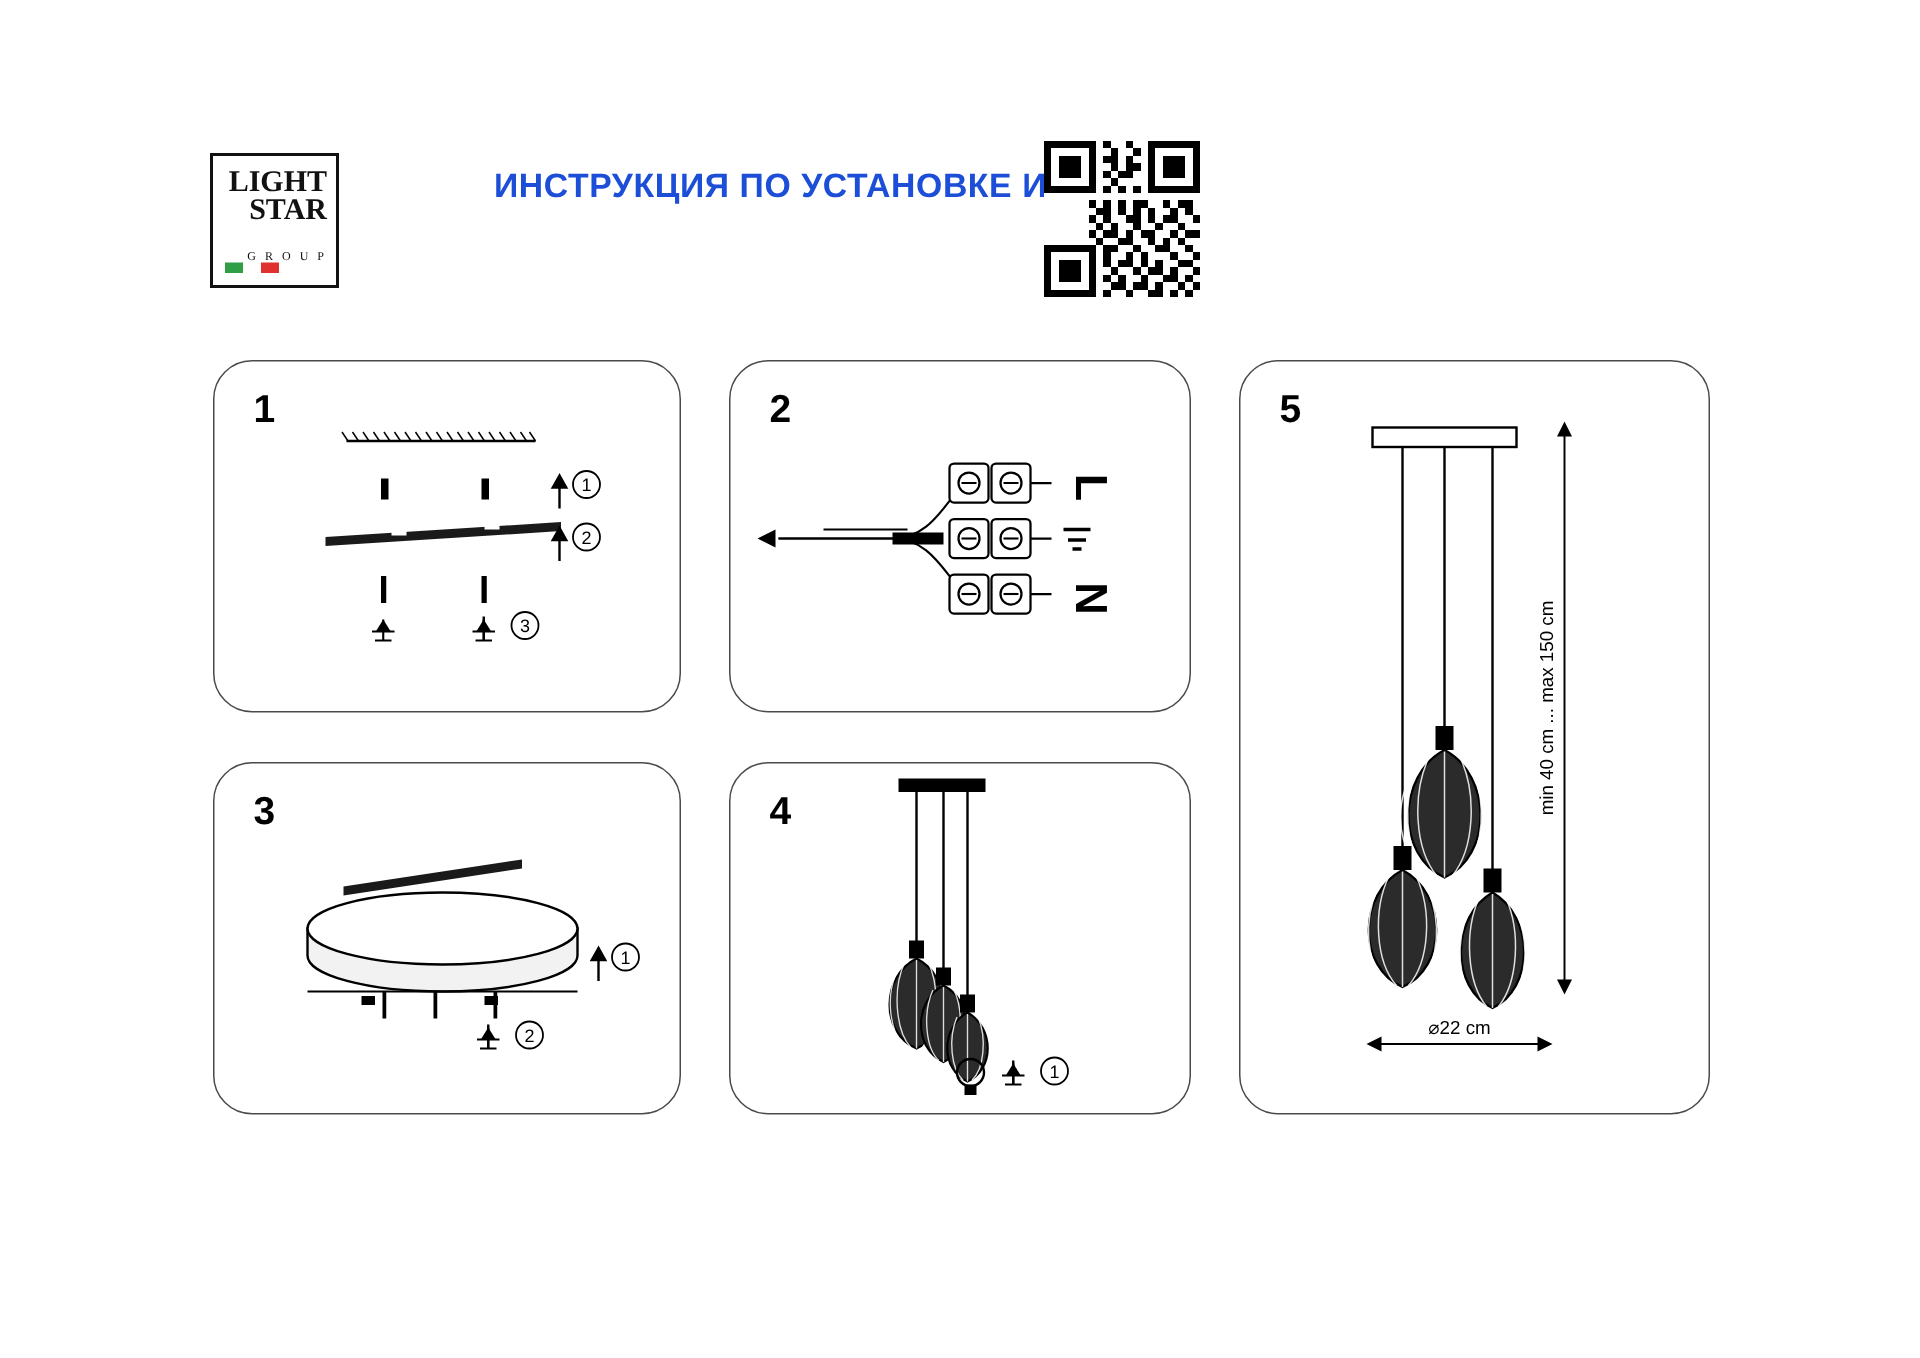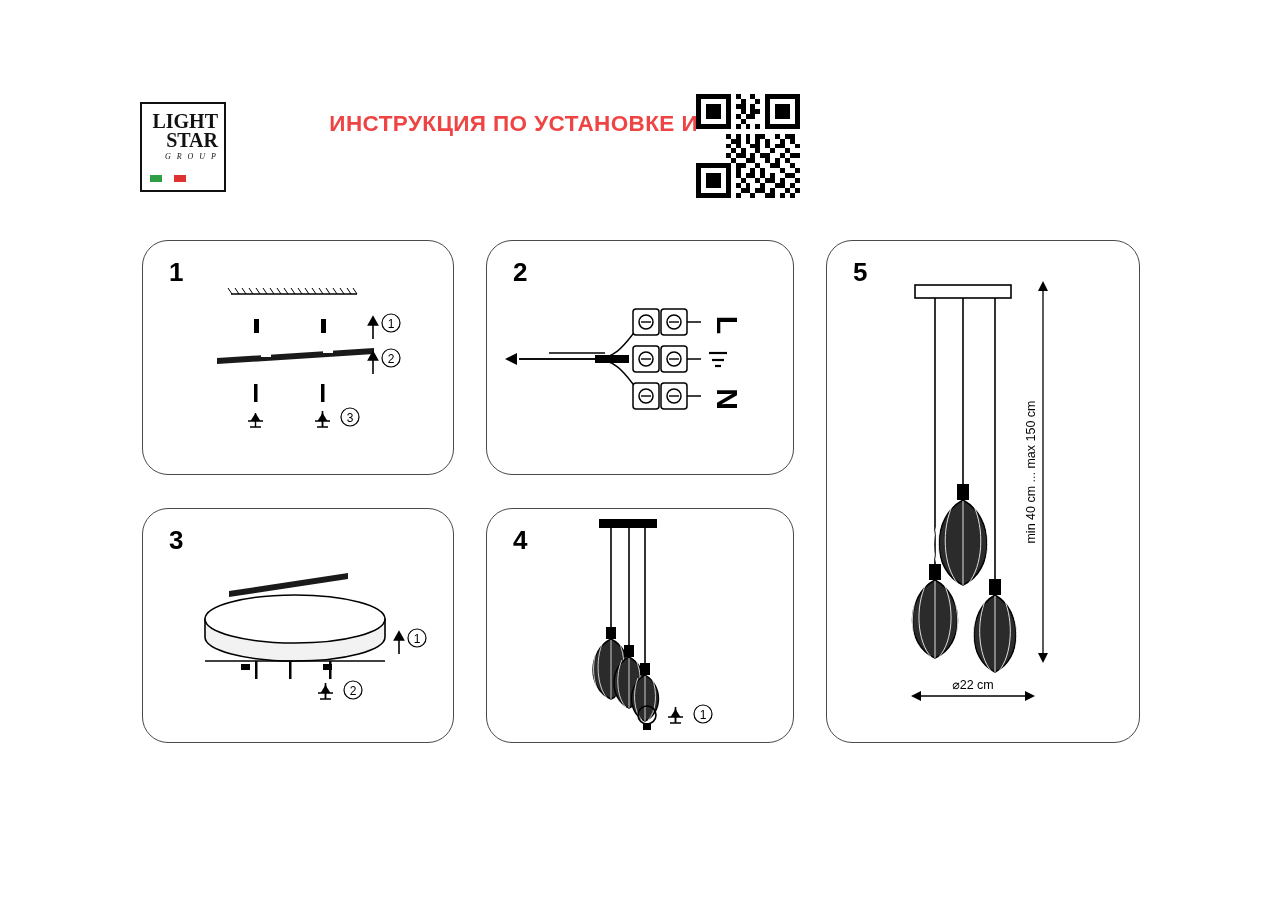--- a/index.html
+++ b/index.html
@@ -41,41 +41,40 @@
     font-size: 20px;
     line-height: 19px;
     letter-spacing: 0px;
     color: #111111;
   }
   .logo-sub {
     font-family: "Liberation Serif", serif;
     font-size: 8px;
     letter-spacing: 2px;
     color: #111111;
-    margin-top: 2px;
-    font-style: italic;
+    margin-top: 16px;
   }
   .flag {
     position: absolute;
     left: 8px; bottom: 8px;
     width: 36px; height: 7px;
     display: flex;
   }
   .flag span { flex: 1 1 auto; display: block; }
 
   .title {
     position: absolute;
     left: 128px; top: 16px;
     width: 430px;
     font-family: "Liberation Sans", sans-serif;
     font-weight: bold;
     font-size: 22.5px;
     line-height: 31px;
     letter-spacing: 0.4px;
-    color: #ef4444;
+    color: #1d4ed8;
   }
 
   .qr {
     position: absolute;
     left: 556px; top: 2px;
     width: 104px; height: 104px;
   }
 
   .series {
     position: absolute;

